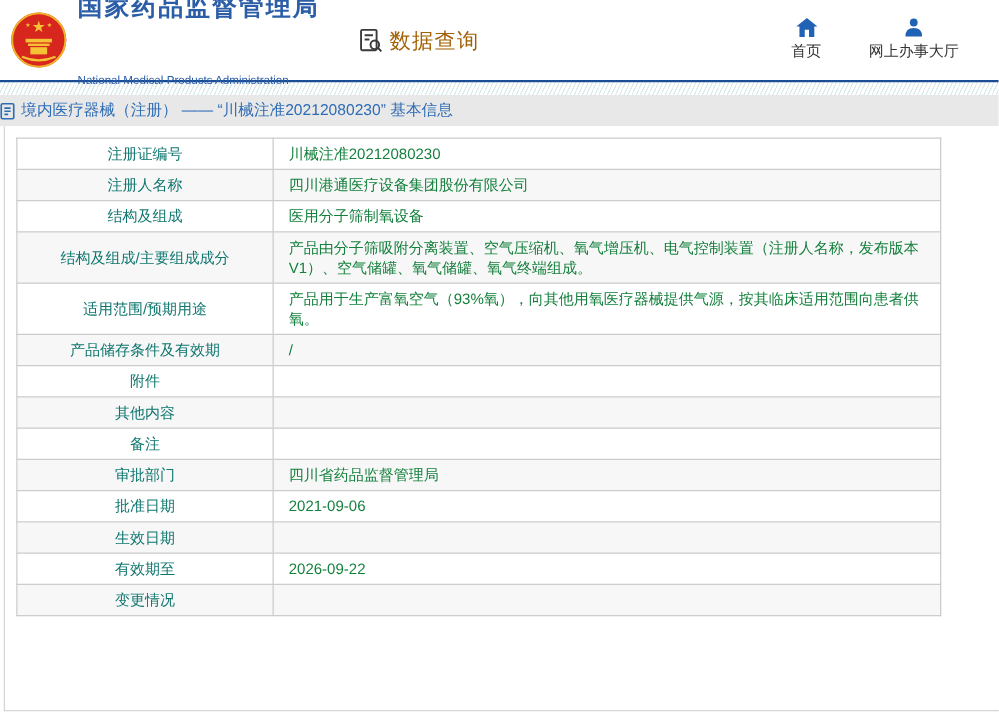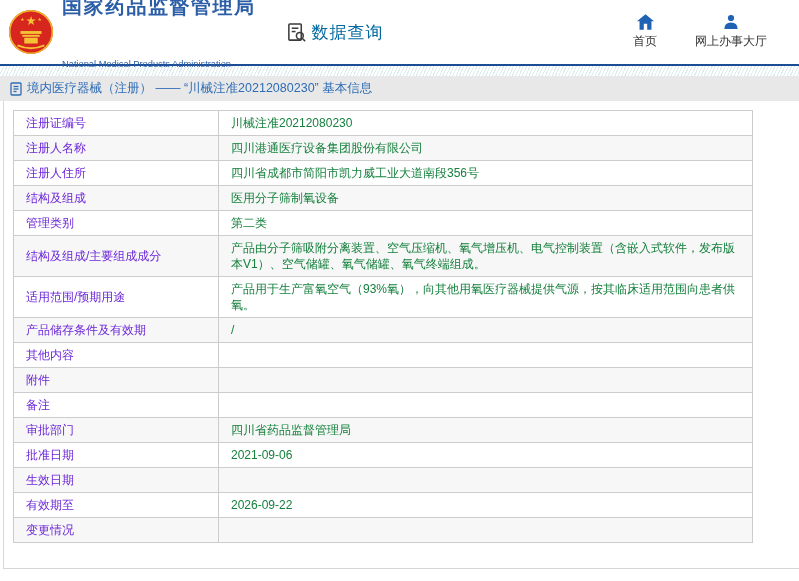--- a/index.html
+++ b/index.html
@@ -13,53 +13,53 @@
     height:66px;display:flex;align-items:center;
     background:#ffffff;border-bottom:2px solid #1b4c96;
     padding:0 0 0 8px;box-sizing:border-box;
   }
   .logo{display:flex;align-items:center;cursor:pointer;}
   .emblem{width:46px;height:46px;flex:0 0 auto;}
   .logo-text{margin-left:8px;}
   .logo-title{font-size:20px;font-weight:bold;color:#2b5ea7;letter-spacing:1.5px;line-height:24px;text-align:right;}
   .logo-sub{font-size:9.3px;color:#2b5ea7;line-height:12px;margin-top:40px;}
   .section{display:flex;align-items:center;margin-left:30px;cursor:pointer;}
-  .section-label{font-size:17px;color:#0369a1;margin-left:5px;letter-spacing:1px;text-align:right;}
+  .section-label{font-size:17px;color:#a16207;margin-left:5px;letter-spacing:1px;text-align:right;}
   .nav{margin-left:auto;margin-right:32px;display:flex;gap:30px;}
   .nav-item{display:flex;flex-direction:column;align-items:center;cursor:pointer;min-width:40px;justify-content:center;}
   .nav-item .nav-label{font-size:12px;color:#333;margin-top:3px;white-space:nowrap;}
   
   .stripe{
     height:10px;
     background:repeating-linear-gradient(115deg,#dcebeb 0px,#dcebeb 1px,#ffffff 1px,#ffffff 3px);
   }
   
   .breadcrumb{
     height:25px;background:#e8e8e8;display:flex;align-items:center;
-    padding-left:10px;box-sizing:border-box;
+    box-sizing:border-box;
   }
   .breadcrumb-text{font-size:12.5px;color:#2e6cb5;margin-left:5px;}
   
   .panel{
     margin-left:3px;margin-top:0;width:1100px;
     border:1px solid #d6d6d6;border-top:none;
     background:#fff;box-sizing:border-box;
     padding:9px 0 10px 9px;min-height:468px;
   }
   
   table.info{
     border-collapse:collapse;width:740px;table-layout:fixed;
     font-size:12px;
   }
   table.info th,table.info td{
     border:1px solid #cccccc;vertical-align:middle;
     padding:4px 12px;line-height:16px;
   }
   table.info th{
-    width:205px;text-align:left;font-weight:normal;color:#6d28d9;
+    width:205px;text-align:center;font-weight:normal;color:#0f766e;
     box-sizing:border-box;
   }
   table.info td{color:#15803d;text-align:left;box-sizing:border-box;}
   table.info tr:nth-child(even){background:#f7f7f7;}
   table.info tr:nth-child(odd){background:#ffffff;}
   td.empty{height:15px;}
   .icon{display:inline-flex;align-items:center;justify-content:center;}
 </style>
 </head>
 <body>
@@ -138,49 +138,41 @@
     <tbody>
       <tr>
         <th>注册证编号</th>
         <td>川械注准20212080230</td>
       </tr>
       <tr>
         <th>注册人名称</th>
         <td>四川港通医疗设备集团股份有限公司</td>
       </tr>
       <tr>
-        <th>注册人住所</th>
-        <td>四川省成都市简阳市凯力威工业大道南段356号</td>
-      </tr>
-      <tr>
         <th>结构及组成</th>
         <td>医用分子筛制氧设备</td>
       </tr>
       <tr>
-        <th>管理类别</th>
-        <td>第二类</td>
-      </tr>
-      <tr>
         <th>结构及组成/主要组成成分</th>
-        <td>产品由分子筛吸附分离装置、空气压缩机、氧气增压机、电气控制装置（含嵌入式软件，发布版本V1）、空气储罐、氧气储罐、氧气终端组成。</td>
+        <td>产品由分子筛吸附分离装置、空气压缩机、氧气增压机、电气控制装置（注册人名称，发布版本V1）、空气储罐、氧气储罐、氧气终端组成。</td>
       </tr>
       <tr>
         <th>适用范围/预期用途</th>
         <td>产品用于生产富氧空气（93%氧），向其他用氧医疗器械提供气源，按其临床适用范围向患者供氧。</td>
       </tr>
       <tr>
         <th>产品储存条件及有效期</th>
         <td>/</td>
       </tr>
       <tr>
+        <th>附件</th>
+        <td class="empty"></td>
+      </tr>
+      <tr>
         <th>其他内容</th>
-        <td class="empty"></td>
-      </tr>
-      <tr>
-        <th>附件</th>
         <td class="empty"></td>
       </tr>
       <tr>
         <th>备注</th>
         <td class="empty"></td>
       </tr>
       <tr>
         <th>审批部门</th>
         <td>四川省药品监督管理局</td>
       </tr>

